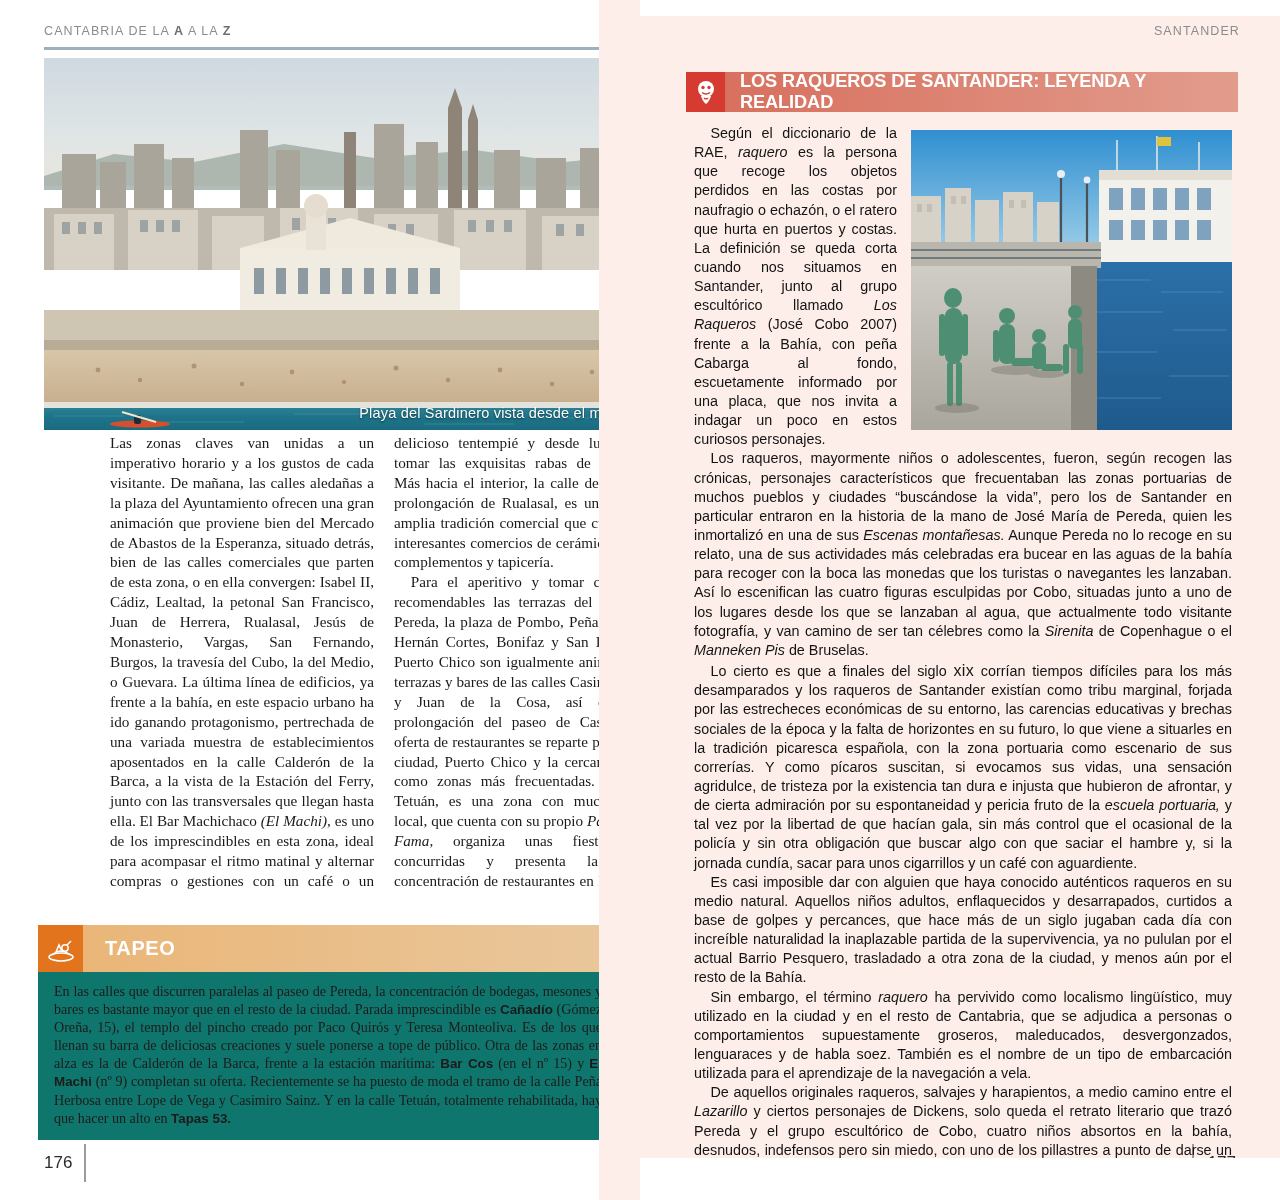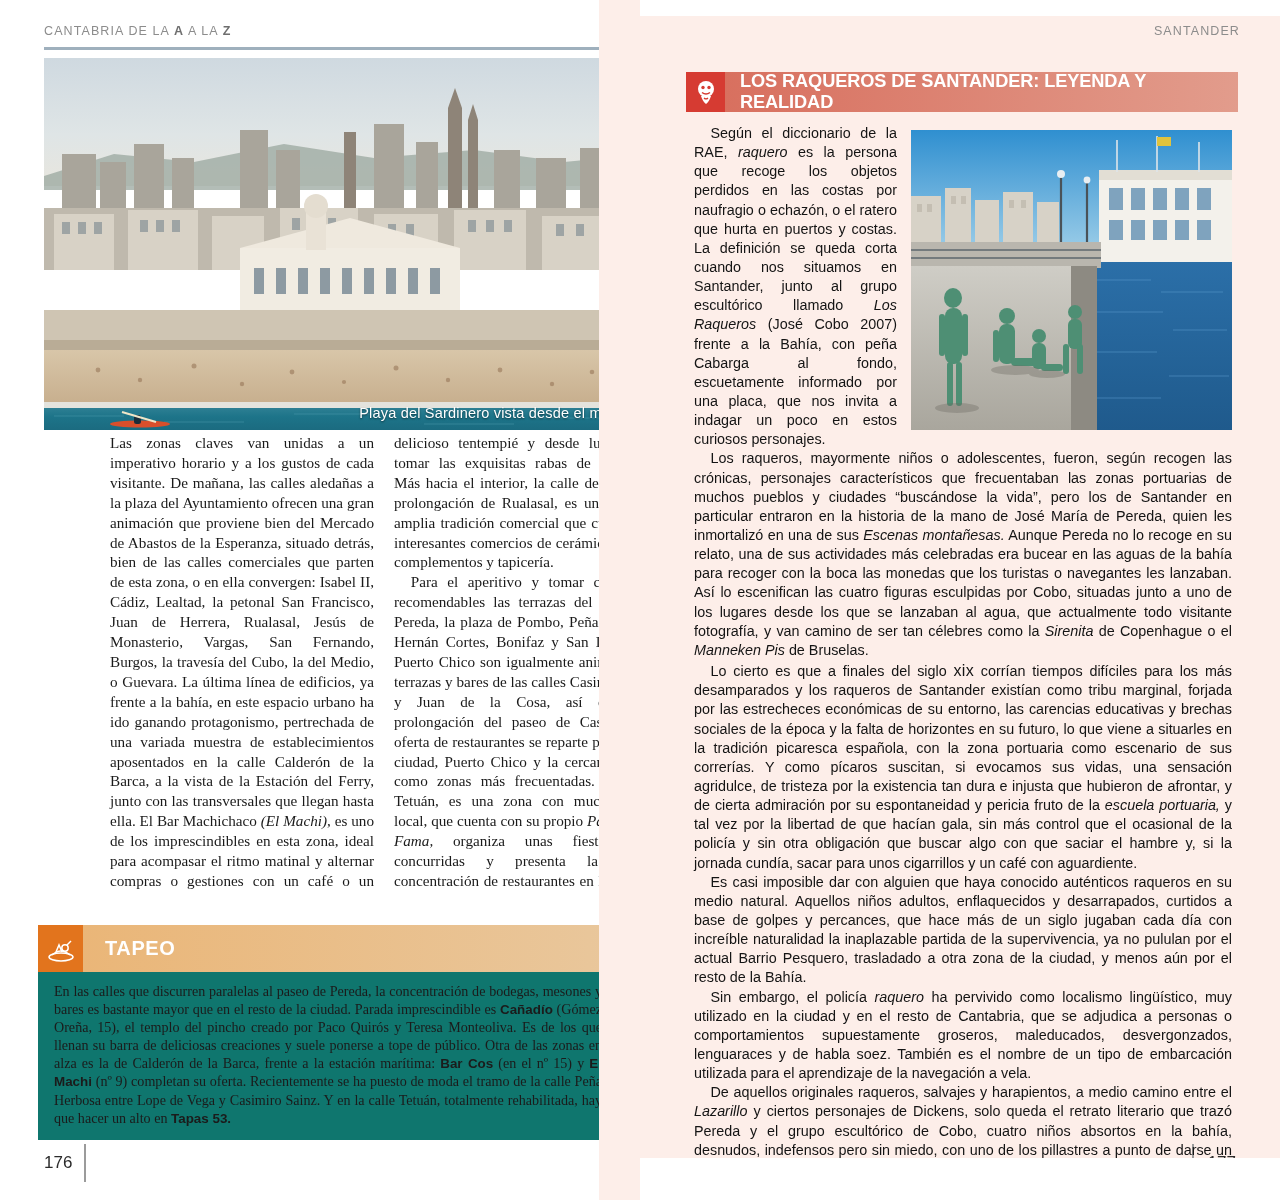--- a/index.html
+++ b/index.html
@@ -431,20 +431,20 @@
   </div>
 
   <p><span>Según el diccionario de la RAE, </span><i>raquero</i><span> es la persona que recoge los objetos perdidos en las costas por naufragio o echazón, o el ratero que hurta en puertos y costas. La definición se queda corta cuando nos situamos en Santander, junto al grupo escultórico llamado </span><i>Los Raqueros</i><span> (José Cobo 2007) frente a la Bahía, con peña Cabarga al fondo, escuetamente informado por una placa, que nos invita a indagar un poco en estos curiosos personajes.</span></p>
 
   <p><span>Los raqueros, mayormente niños o adolescentes, fueron, según recogen las crónicas, personajes característicos que frecuentaban las zonas portuarias de muchos pueblos y ciudades  “buscándose la vida”, pero los de Santander en particular entraron en la historia de la mano de José María de Pereda, quien les inmortalizó en una de sus </span><i>Escenas montañesas.</i><span> Aunque Pereda no lo recoge en su relato, una de sus actividades más celebradas era bucear en las aguas de la bahía para recoger con la boca las monedas que los turistas o navegantes les lanzaban. Así lo escenifican las cuatro figuras esculpidas por Cobo, situadas junto a uno de los lugares desde los que se lanzaban al agua, que actualmente todo visitante fotografía, y van camino de ser tan célebres como la </span><i>Sirenita</i><span> de Copenhague o el </span><i>Manneken Pis</i><span> de Bruselas.</span></p>
 
   <p><span>Lo cierto es que a finales del siglo </span><span class="sc">xix</span><span> corrían tiempos difíciles para los más desamparados y los raqueros de Santander existían como tribu marginal, forjada por las estrecheces económicas de su entorno, las carencias educativas y brechas sociales de la época y la falta de horizontes en su futuro, lo que viene a situarles en la tradición picaresca española, con la zona portuaria como escenario de sus correrías. Y como pícaros suscitan, si evocamos sus vidas, una sensación agridulce, de tristeza por la existencia tan dura e injusta que hubieron de afrontar, y de cierta admiración por su espontaneidad y pericia fruto de la </span><i> escuela portuaria,</i><span> y tal vez por la libertad de que hacían gala, sin más control que el ocasional de la policía y sin otra obligación que buscar algo con que saciar el hambre y, si la jornada cundía, sacar para unos cigarrillos y un café con aguardiente.</span></p>
 
   <p>Es casi imposible dar con alguien que haya conocido auténticos raqueros en su medio natural. Aquellos niños adultos, enflaquecidos y desarrapados, curtidos a base de golpes y percances, que hace más de un siglo jugaban cada día con increíble naturalidad la inaplazable partida de la supervivencia, ya no pululan por el actual Barrio Pesquero, trasladado a otra zona de la ciudad, y menos aún por el resto de la Bahía.</p>
 
-  <p><span>Sin embargo, el policía </span><i>raquero</i><span> ha pervivido como localismo lingüístico, muy utilizado en la ciudad y en el resto de Cantabria, que se adjudica a personas o comportamientos supuestamente groseros, maleducados, desvergonzados, lenguaraces y de habla soez. También es el nombre de un tipo de embarcación utilizada para el aprendizaje de la navegación a vela.</span></p>
+  <p><span>Sin embargo, el término </span><i>raquero</i><span> ha pervivido como localismo lingüístico, muy utilizado en la ciudad y en el resto de Cantabria, que se adjudica a personas o comportamientos supuestamente groseros, maleducados, desvergonzados, lenguaraces y de habla soez. También es el nombre de un tipo de embarcación utilizada para el aprendizaje de la navegación a vela.</span></p>
 
   <p><span>De aquellos originales raqueros, salvajes y harapientos, a medio camino entre el </span><i>Lazarillo</i><span> y ciertos personajes de Dickens, solo queda el retrato literario que trazó Pereda y el grupo escultórico de Cobo, cuatro niños absortos en la bahía, desnudos, indefensos pero sin miedo, con uno de los pillastres a punto de darse un </span><i>cole</i><span> (chapuzón) en busca de la moneda que alguien lanzó por diversión, pero que a él le arreglará el día.</span></p>
 </div>
 
 <div class="edge-left"></div>
 <div class="edge-top-right"></div>
 <div class="edge-bot-right"></div>
 
 </body></html>

